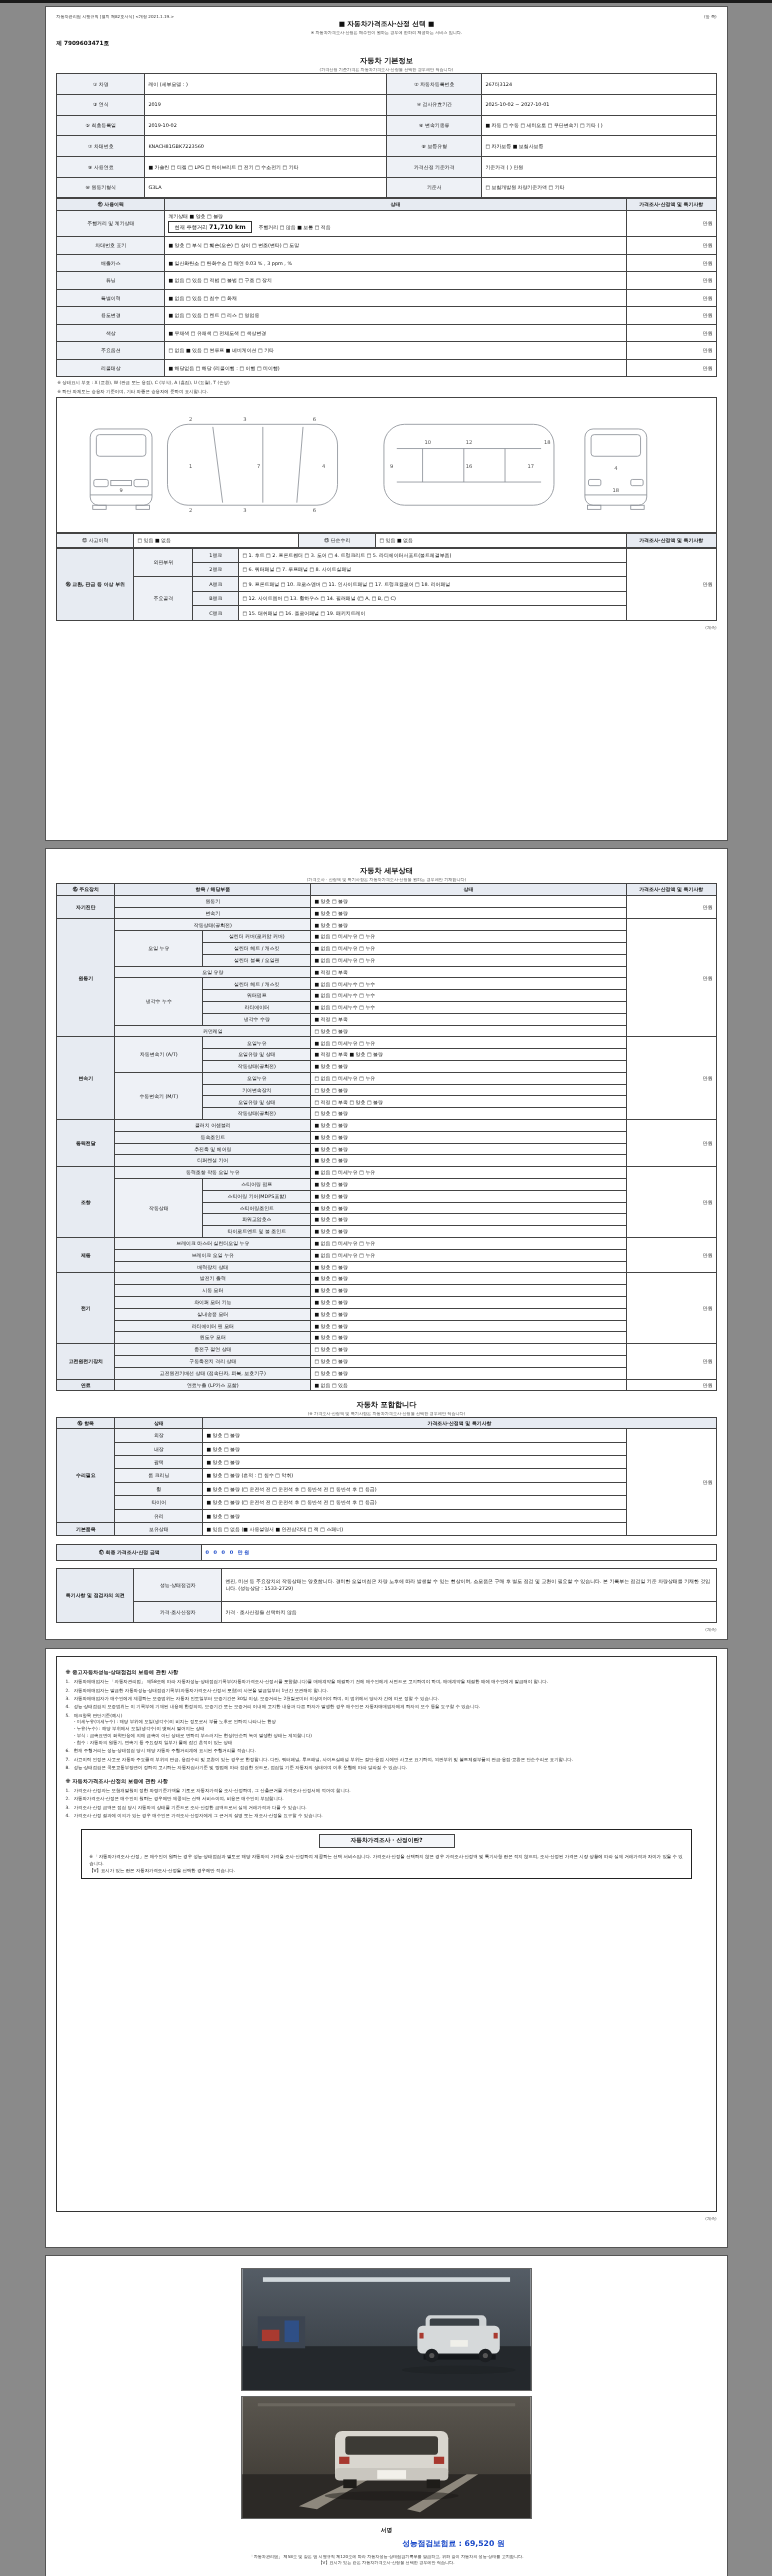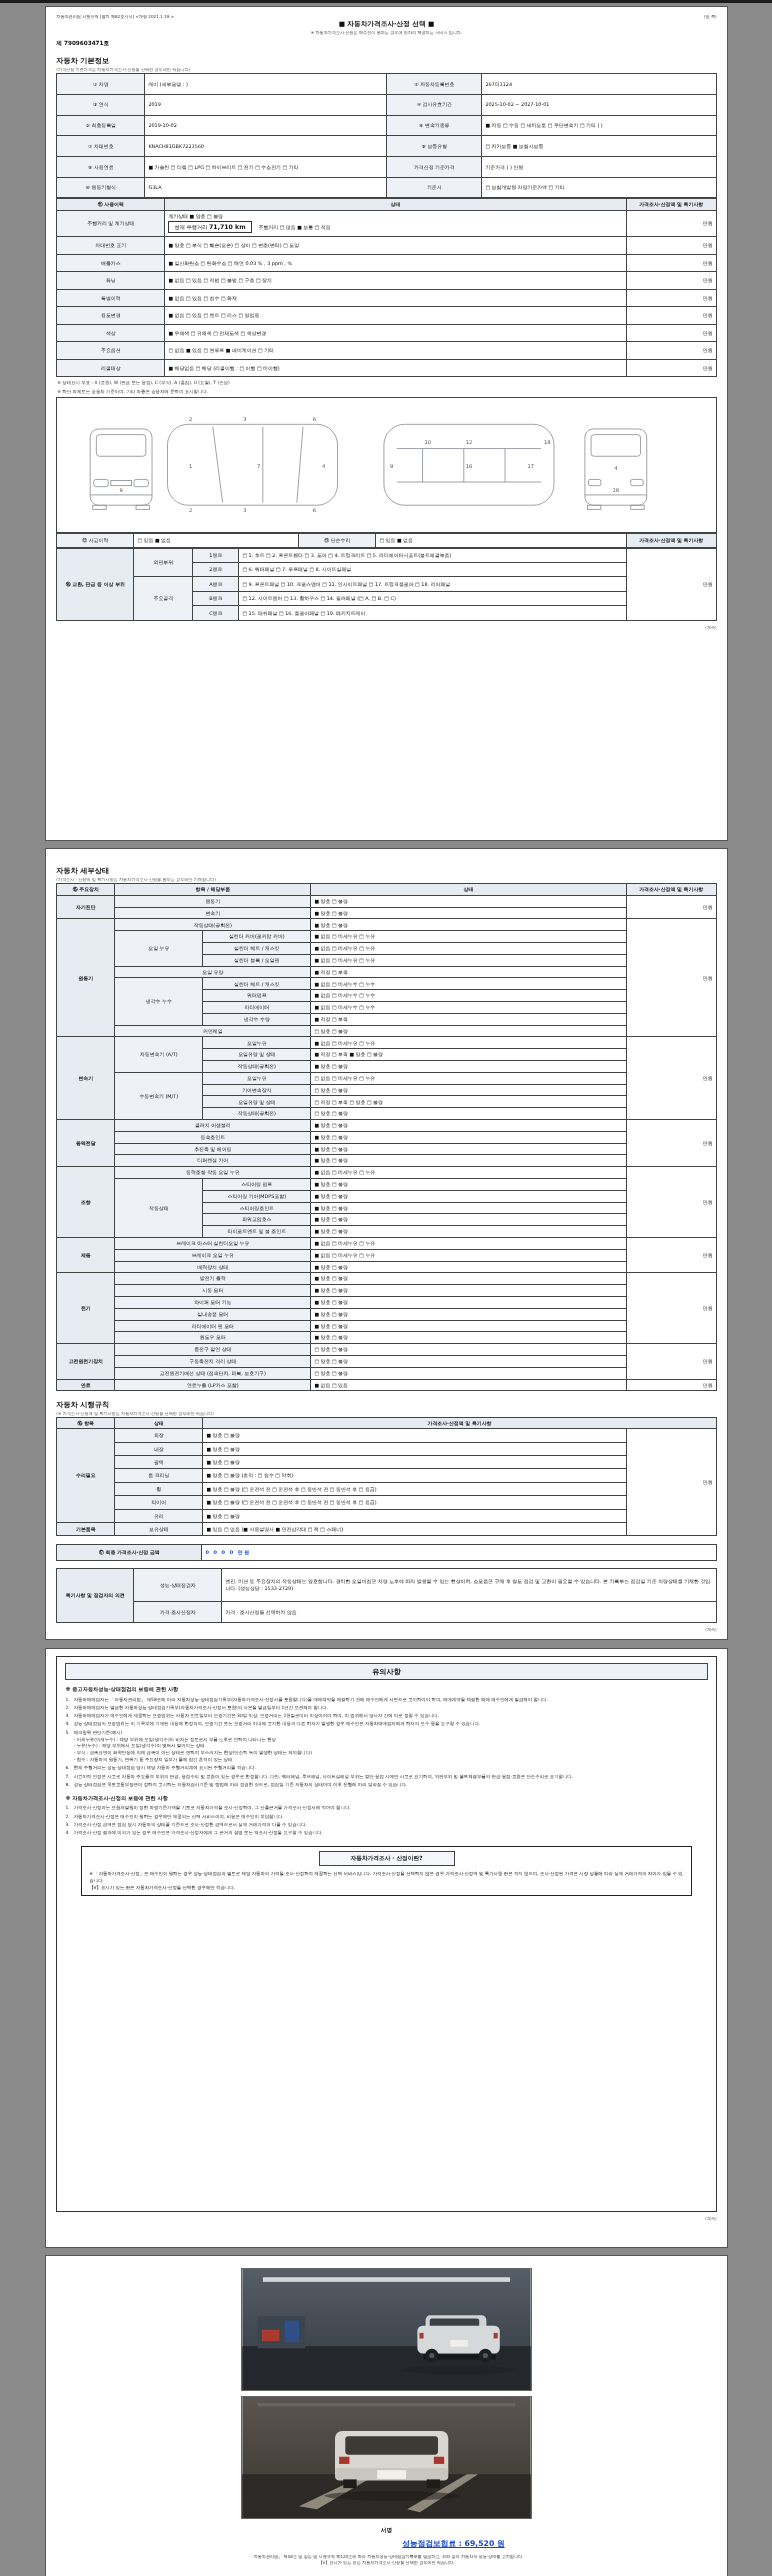--- a/index.html
+++ b/index.html
@@ -5,21 +5,21 @@
   html{background:#8a8a8a;}
   body{margin:0;width:773px;background:#8a8a8a;font-family:"DejaVu Sans","Liberation Sans",sans-serif;color:#111;}
   .topbar,.botbar{height:2.6px;background:#1b1b1b;width:100%;}
   .sheet{width:683px;margin:3.1px auto 0;background:#ffffff;border:0.5px solid #555;padding:7.2px 10.3px;box-sizing:border-box;position:relative;}
   .sheet-gap{height:4.1px;}
   .metaline{display:flex;justify-content:space-between;font-size:4.1px;color:#333;}
   .doc-title{text-align:center;font-size:12.4px;font-weight:bold;letter-spacing:2.6px;margin:4.1px 0 2.1px;}
   .doc-sub{text-align:center;font-size:6.7px;font-weight:bold;margin:1px 0;}
   .doc-note{text-align:center;font-size:4.1px;color:#444;margin:1px 0 5.2px;}
   .doc-no{font-size:5.7px;font-weight:bold;margin:1px 0 3.1px;}
-  .sec-head{margin:8.2px 0 1px;}
+  .sec-head{text-align:center;margin:8.2px 0 1px;}
   .sec-head .t{font-size:7.2px;font-weight:bold;}
   .sec-head .n{font-size:4.1px;color:#555;margin-top:1px;}
   table.f{width:100%;border-collapse:collapse;table-layout:fixed;}
   .f td,.f th{border:0.5px solid #444;font-size:4.9px;padding:2.1px 3.1px;vertical-align:middle;word-break:break-all;line-height:1.35;}
   .f th,.hd{background:#e7ebf2;font-weight:bold;text-align:center;}
   .lb{background:#eef1f6;text-align:center;}
   .grp{background:#e7ebf2;font-weight:bold;}
   .st{text-align:left;}
   .price{text-align:right;background:#fff;}
   .tall td{height:15.5px;}
@@ -34,21 +34,21 @@
   .notice-title{text-align:center;font-size:7.2px;font-weight:bold;border:0.5px solid #444;background:#eef1f6;padding:2.6px 0;margin-bottom:6.2px;}
   .nsec-title{font-size:5.2px;font-weight:bold;margin:6.2px 0 3.1px;}
   .nitem{display:flex;font-size:4.4px;color:#222;line-height:1.55;margin:1.5px 0;}
   .nnum{width:8.2px;flex:none;}
   .ntext{flex:1;}
   .inner-box{border:0.8px solid #222;margin:9.3px 15.5px 3.1px;padding:4.1px 7.2px;}
   .inner-box .bt{text-align:center;font-weight:bold;font-size:5.7px;border:0.5px solid #444;display:block;width:134px;margin:0 auto 4.1px;padding:2.1px 0;background:#f4f6f9;}
   .inner-box .btx{font-size:4.4px;line-height:1.6;}
   .photo{display:block;margin:5.2px auto;border:0.5px solid #666;}
   .sign-line{text-align:center;font-size:5.7px;font-weight:bold;margin-top:7.2px;}
-  .fee-line{text-align:center;font-size:7.7px;font-weight:bold;color:#1646c8;margin:4.1px 0 5.2px;padding-left:134px;text-decoration:underline;}
+  .fee-line{text-align:center;font-size:7.7px;font-weight:bold;color:#1646c8;margin:4.1px 0 5.2px;padding-left:134px;}
   .footnotes{text-align:center;font-size:4.1px;color:#333;line-height:1.6;}
 </style>
 </head>
 <body>
 
 <div class="topbar"></div>
 
 <div class="sheet" style="min-height:835px">
   <div class="metaline">
     <span>자동차관리법 시행규칙 [별지 제82호서식] &lt;개정 2021.1.19.&gt;</span>
@@ -652,21 +652,21 @@
           <td class="lb grp" rowspan="1">연료</td>
           <td class="lb" colspan="2">연료누출 (LP가스 포함)</td>
 
           <td class="st">■ 없음   □ 있음</td>
           <td class="price" rowspan="1">만원</td>
         </tr>
       </tbody>
   </table>
 
   <div class="sec-head">
-    <div class="t">자동차 시행규칙</div>
+    <div class="t">자동차 포함합니다</div>
     <div class="n">(※ 가격조사·산정액 및 특기사항은 자동차가격조사·산정을 선택한 경우에만 적습니다)</div>
   </div>
   <table class="f">
     <colgroup>
         <col style="width:58px">
         <col style="width:88px">
         <col>
         <col style="width:90px">
       </colgroup>
     <tbody>
@@ -765,21 +765,20 @@
       </tr>
     </tbody>
   </table>
   <div class="cont">(계속)</div>
 </div>
 
 <div class="sheet-gap"></div>
 
 <div class="sheet" style="min-height:600px">
   <div class="notice-box">
-    <div class="notice-title">유의사항</div>
 
     <div class="nsec-title">※ 중고자동차성능·상태점검의 보증에 관한 사항</div>
     <div>
 
         <div class="nitem">
           <span class="nnum">1.</span>
           <div class="ntext prelines">자동차매매업자는 「자동차관리법」 제58조에 따라 자동차성능·상태점검기록부(자동차가격조사·산정서를 포함합니다)를 매매계약을 체결하기 전에 매수인에게 서면으로 고지하여야 하며, 매매계약을 체결한 때에 매수인에게 발급해야 합니다.</div>
         </div>
 
         <div class="nitem">

